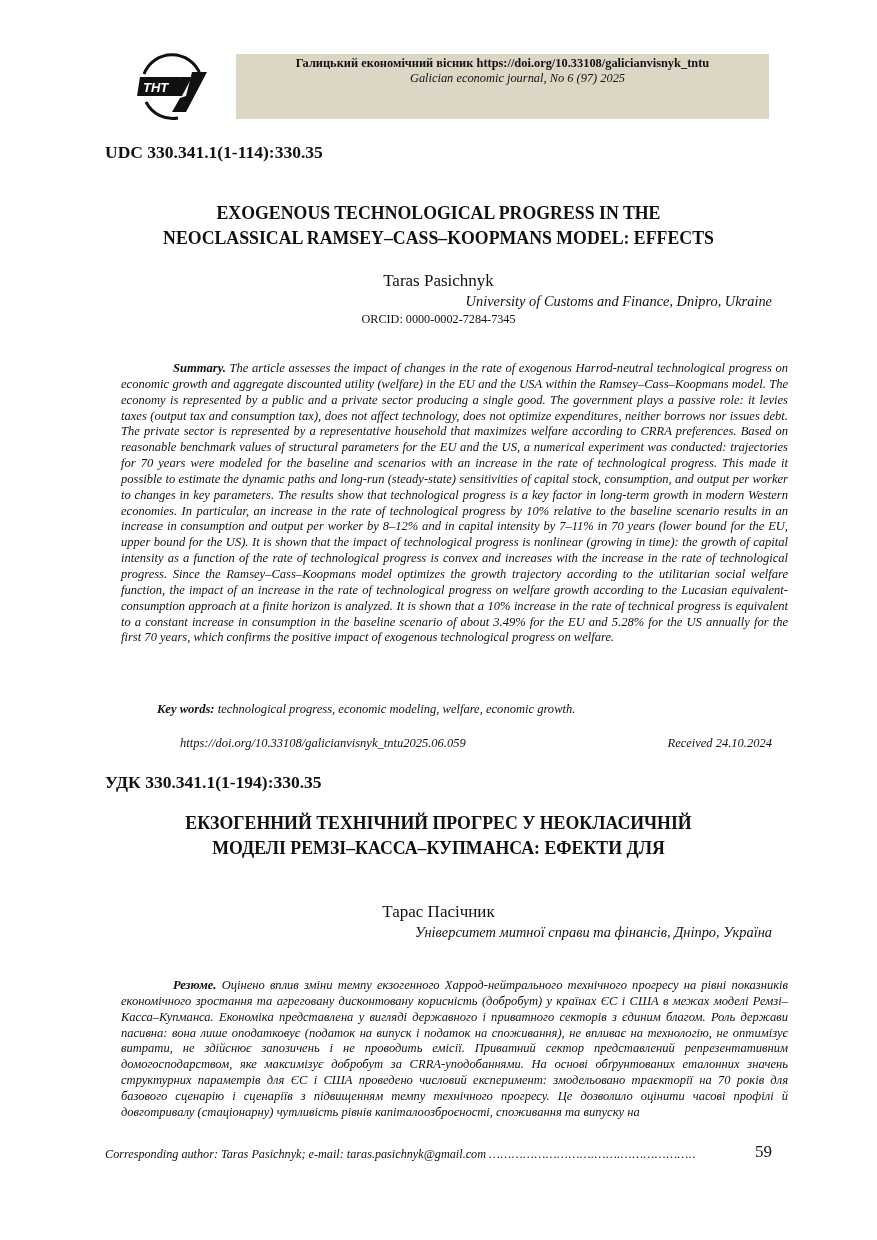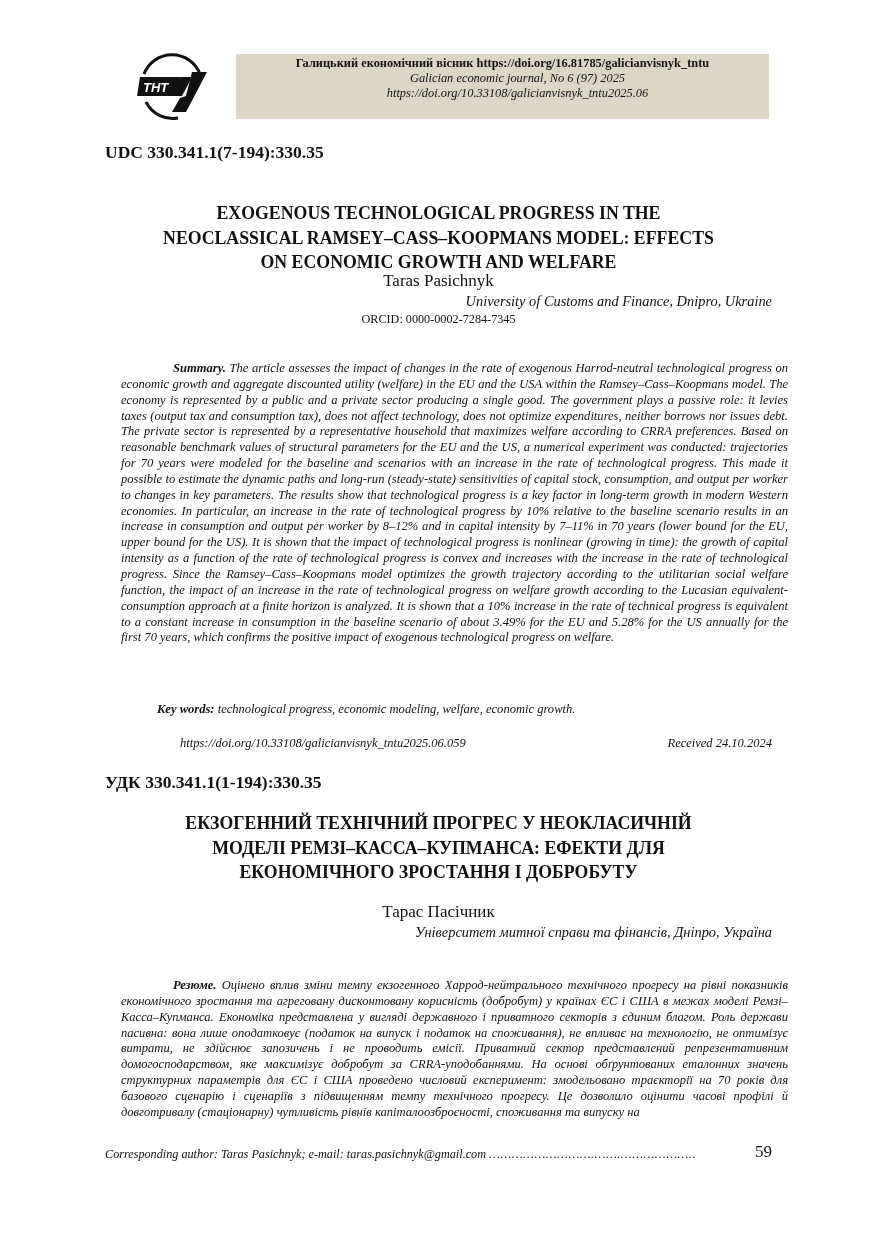--- a/index.html
+++ b/index.html
@@ -39,53 +39,50 @@
     <path d="M12 52 A30 30 0 0 0 44 68" fill="none" stroke="#111" stroke-width="3"></path>
     <polygon points="6,27 46,27 43,46 3,46" fill="#111"></polygon>
     <polygon points="46,27 58,27 48,46 40,46" fill="#111"></polygon>
     <polygon points="58,22 73,22 52,62 38,62 46,48 52,46" fill="#111"></polygon>
     <text x="9" y="42" font-family="Liberation Sans, sans-serif" font-weight="bold" font-style="italic" font-size="13" fill="#fff">ТНТ</text>
   </svg>
 </div>
 
 <div class="journal-box">
   <div>
-    <span class="b">Галицький економічний вісник </span><span class="b">https://doi.org/16.81785/galicianvisnyk_tntu</span>
+    <span class="b">Галицький економічний вісник </span><span class="b">https://doi.org/10.33108/galicianvisnyk_tntu</span>
   </div>
   <div class="i">Galician economic journal, No 6 (97) 2025</div>
-  <div class="i">https://doi.org/10.33108/galicianvisnyk_tntu2025.06</div>
 </div>
 
-<div class="udc" style="top:142px;">UDC 330.341.1(7-194):330.35</div>
+<div class="udc" style="top:142px;">UDC 330.341.1(1-114):330.35</div>
 
 <div class="title" style="top:180px;margin-top:21px;">
   <div>EXOGENOUS TECHNOLOGICAL PROGRESS IN THE</div>
   <div>NEOCLASSICAL RAMSEY–CASS–KOOPMANS MODEL: EFFECTS</div>
-  <div>ON ECONOMIC GROWTH AND WELFARE</div>
 </div>
 
 <div class="author" style="top:271px;">Taras Pasichnyk</div>
 <div class="affil" style="top:293px;">University of Customs and Finance, Dnipro, Ukraine</div>
 <div class="orcid" style="top:312px;">ORCID: 0000-0002-7284-7345</div>
 
 <p class="abstract" style="top:345px;"><span class="lead">Summary.</span><span> The article assesses the impact of changes in the rate of exogenous Harrod-neutral technological progress on economic growth and aggregate discounted utility (welfare) in the EU and the USA within the Ramsey–Cass–Koopmans model. The economy is represented by a public and a private sector producing a single good. The government plays a passive role: it levies taxes (output tax and consumption tax), does not affect technology, does not optimize expenditures, neither borrows nor issues debt. The private sector is represented by a representative household that maximizes welfare according to CRRA preferences. Based on reasonable benchmark values of structural parameters for the EU and the US, a numerical experiment was conducted: trajectories for 70 years were modeled for the baseline and scenarios with an increase in the rate of technological progress. This made it possible to estimate the dynamic paths and long-run (steady-state) sensitivities of capital stock, consumption, and output per worker to changes in key parameters. The results show that technological progress is a key factor in long-term growth in modern Western economies. In particular, an increase in the rate of technological progress by 10% relative to the baseline scenario results in an increase in consumption and output per worker by 8–12% and in capital intensity by 7–11% in 70 years (lower bound for the EU, upper bound for the US). It is shown that the impact of technological progress is nonlinear (growing in time): the growth of capital intensity as a function of the rate of technological progress is convex and increases with the increase in the rate of technological progress. Since the Ramsey–Cass–Koopmans model optimizes the growth trajectory according to the utilitarian social welfare function, the impact of an increase in the rate of technological progress on welfare growth according to the Lucasian equivalent-consumption approach at a finite horizon is analyzed. It is shown that a 10% increase in the rate of technical progress is equivalent to a constant increase in consumption in the baseline scenario of about 3.49% for the EU and 5.28% for the US annually for the first 70 years, which confirms the positive impact of exogenous technological progress on welfare.</span></p>
 
 <p class="keywords" style="top:702px;"><span class="lead">Key words:</span><span> technological progress, economic modeling, welfare, economic growth.</span></p>
 
 <div class="doi-line" style="top:736px;">
   <span class="doi">https://doi.org/10.33108/galicianvisnyk_tntu2025.06.059</span>
   <span class="received">Received 24.10.2024</span>
 </div>
 
 <div class="udc" style="top:772px;">УДК 330.341.1(1-194):330.35</div>
 
 <div class="title" style="top:811px;">
   <div>ЕКЗОГЕННИЙ ТЕХНІЧНИЙ ПРОГРЕС У НЕОКЛАСИЧНІЙ</div>
   <div>МОДЕЛІ РЕМЗІ–КАССА–КУПМАНСА: ЕФЕКТИ ДЛЯ</div>
-  <div>ЕКОНОМІЧНОГО ЗРОСТАННЯ І ДОБРОБУТУ</div>
 </div>
 
 <div class="author" style="top:902px;">Тарас Пасічник</div>
 <div class="affil" style="top:924px;">Університет митної справи та фінансів, Дніпро, Україна</div>
 
 <p class="abstract" style="top:962px;"><span class="lead">Резюме.</span><span> Оцінено вплив зміни темпу екзогенного Харрод-нейтрального технічного прогресу на рівні показників економічного зростання та агреговану дисконтовану корисність (добробут) у країнах ЄС і США в межах моделі Ремзі–Касса–Купманса. Економіка представлена у вигляді державного і приватного секторів з єдиним благом. Роль держави пасивна: вона лише оподатковує (податок на випуск і податок на споживання), не впливає на технологію, не оптимізує витрати, не здійснює запозичень і не проводить емісії. Приватний сектор представлений репрезентативним домогосподарством, яке максимізує добробут за CRRA-уподобаннями. На основі обґрунтованих еталонних значень структурних параметрів для ЄС і США проведено числовий експеримент: змодельовано траєкторії на 70 років для базового сценарію і сценаріїв з підвищенням темпу технічного прогресу. Це дозволило оцінити часові профілі й довготривалу (стаціонарну) чутливість рівнів капіталоозброєності, споживання та випуску на</span></p>
 
 <div class="footer">
   <span>Corresponding author: Taras Pasichnyk; e-mail: taras.pasichnyk@gmail.com</span>
   <span class="dots">……………………….…….………………..</span>

